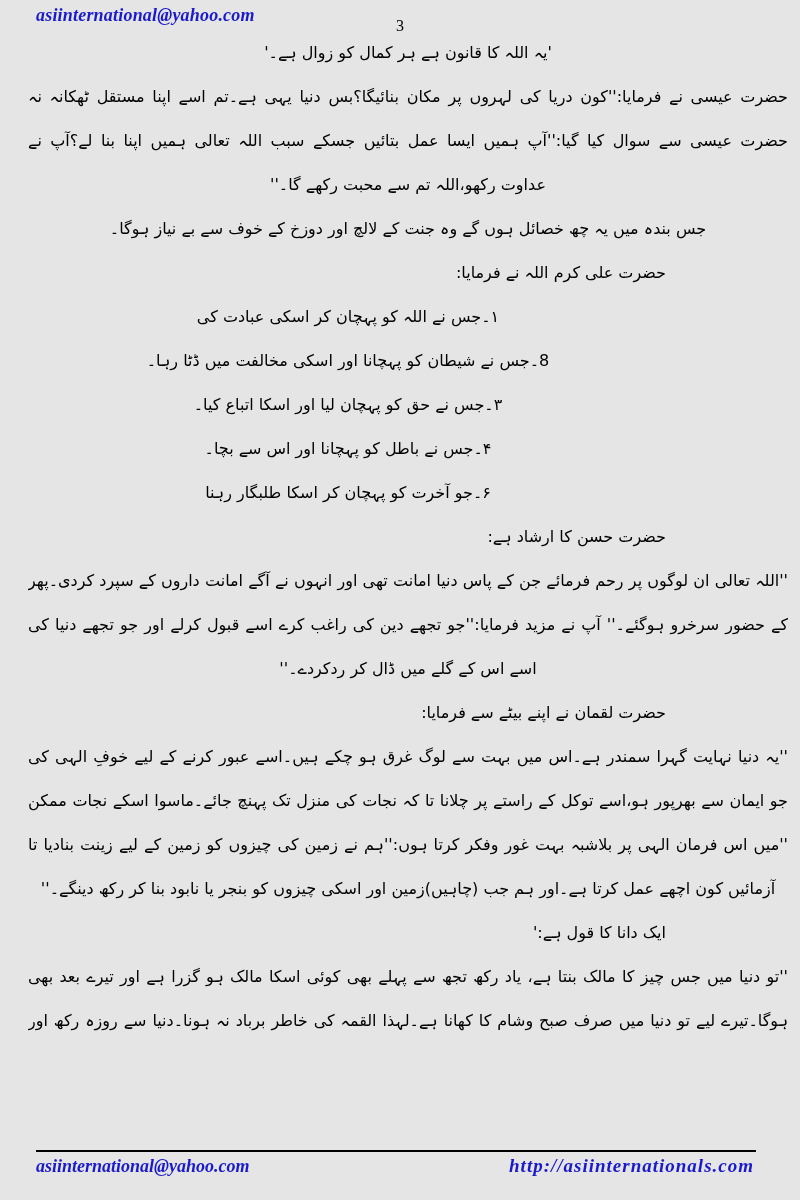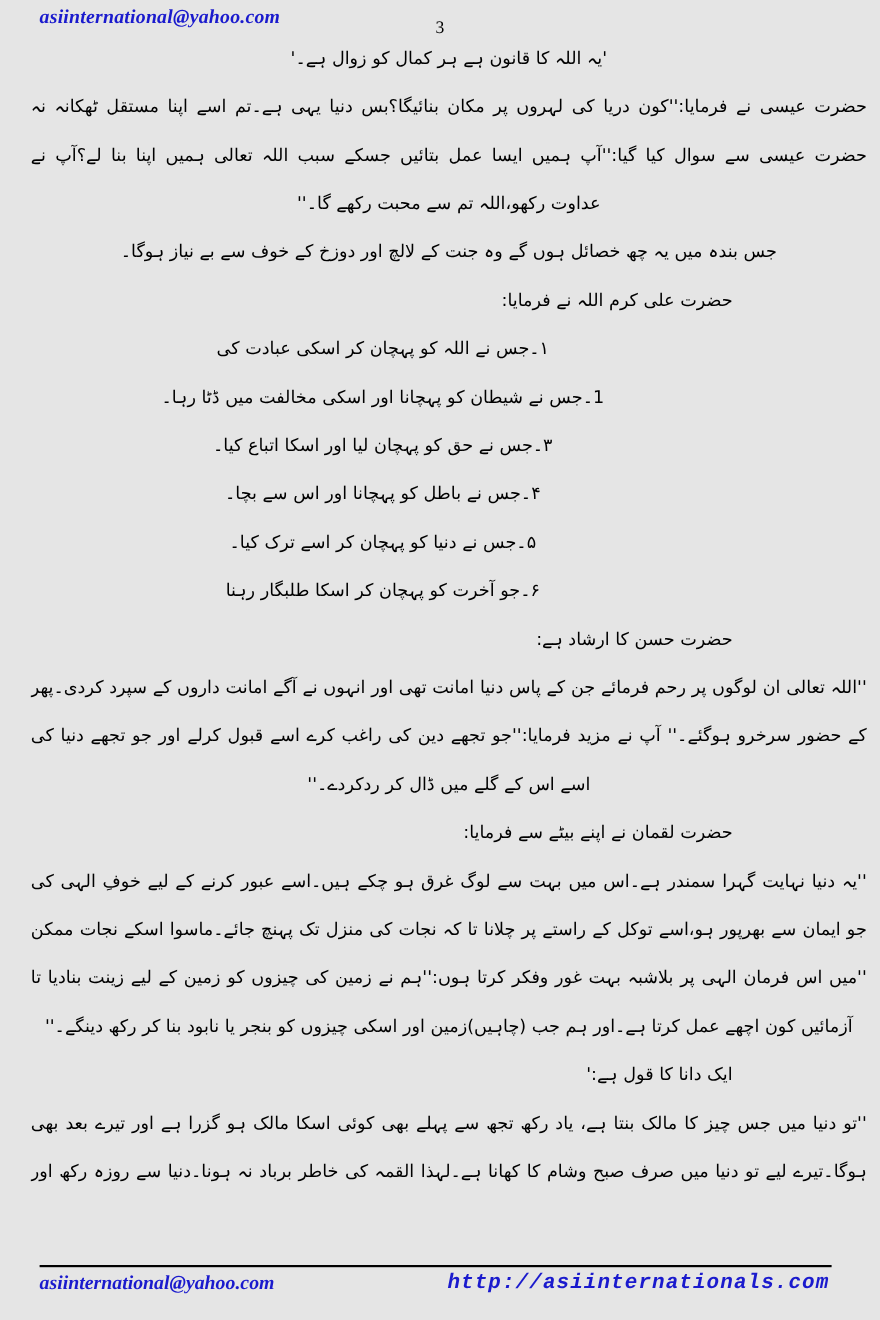--- a/index.html
+++ b/index.html
@@ -65,21 +65,21 @@
     border-top:2px solid #000;
   }
   .footer-email{
     position:absolute;top:1156px;left:36px;
     font-family:"Liberation Serif",serif;
     font-style:italic;font-weight:bold;
     font-size:18px;color:#1a1acd;
   }
   .footer-url{
     position:absolute;top:1155px;right:46px;
-    font-family:Liberation Mono, monospace;
+    font-family:Liberation Serif, serif;
     font-style:italic;font-weight:bold;
     font-size:19px;color:#1a1acd;
     letter-spacing:1px;
   }
 </style>
 </head>
 <body>
 
 <div id="page">
 
@@ -87,24 +87,23 @@
   <div class="page-number">3</div>
 
   <div class="doc-body">
     <div class="line">'یہ اللہ کا قانون ہے  ہر کمال کو زوال ہے۔'</div>
     <div class="line full">حضرت عیسی نے فرمایا:''کون دریا کی لہروں پر مکان بنائیگا؟بس دنیا یہی ہے۔تم اسے اپنا مستقل ٹھکانہ نہ سمجھو۔''</div>
     <div class="line full">حضرت عیسی سے سوال کیا گیا:''آپ ہمیں ایسا عمل بتائیں جسکے سبب اللہ تعالی ہمیں اپنا بنا لے؟آپ نے فرمایا،تم یہاں دنیا سے</div>
     <div class="line">عداوت رکھو،اللہ تم سے محبت رکھے گا۔''</div>
     <div class="line">جس بندہ میں یہ چھ خصائل ہوں گے وہ جنت کے لالچ اور دوزخ کے خوف سے بے نیاز ہوگا۔</div>
     <div class="line heading">حضرت علی کرم اللہ نے فرمایا:</div>
     <div class="line list">۱۔جس نے اللہ کو پہچان کر اسکی عبادت کی</div>
-    <div class="line list">1۔جس نے شیطان کو پہچانا اور اسکی مخالفت میں ڈٹا رہا۔</div>
+    <div class="line list">8۔جس نے شیطان کو پہچانا اور اسکی مخالفت میں ڈٹا رہا۔</div>
     <div class="line list">۳۔جس نے حق کو پہچان لیا اور اسکا اتباع کیا۔</div>
     <div class="line list">۴۔جس نے باطل کو پہچانا اور اس سے بچا۔</div>
-    <div class="line list">۵۔جس نے دنیا کو پہچان کر اسے ترک کیا۔</div>
     <div class="line list">۶۔جو آخرت کو پہچان کر اسکا طلبگار رہنا</div>
     <div class="line heading">حضرت حسن کا ارشاد ہے:</div>
     <div class="line full">''اللہ تعالی ان لوگوں پر رحم فرمائے جن کے پاس دنیا امانت تھی اور انہوں نے آگے امانت داروں کے سپرد کردی۔پھر اللہ</div>
     <div class="line full">کے حضور سرخرو ہوگئے۔'' آپ نے مزید فرمایا:''جو تجھے دین کی راغب کرے اسے قبول کرلے اور جو تجھے دنیا کی ترغیب دے،</div>
     <div class="line">اسے اس کے گلے میں ڈال کر ردکردے۔''</div>
     <div class="line heading">حضرت لقمان نے اپنے بیٹے سے فرمایا:</div>
     <div class="line full">''یہ دنیا نہایت گہرا سمندر ہے۔اس میں بہت سے لوگ غرق ہو چکے ہیں۔اسے عبور کرنے کے لیے خوفِ الہی کی کشتی بنا</div>
     <div class="line full">جو ایمان سے بھرپور ہو،اسے توکل کے راستے پر چلانا تا کہ نجات کی منزل تک پہنچ جائے۔ماسوا اسکے نجات ممکن نہیں ہے۔''</div>
     <div class="line full">''میں اس فرمان الہی پر بلاشبہ بہت غور وفکر کرتا ہوں:''ہم نے زمین کی چیزوں کو زمین کے لیے زینت بنادیا تا کہ</div>
     <div class="line">آزمائیں کون اچھے عمل کرتا ہے۔اور ہم جب (چاہیں)زمین اور اسکی چیزوں کو بنجر یا نابود بنا کر رکھ دینگے۔''</div>

